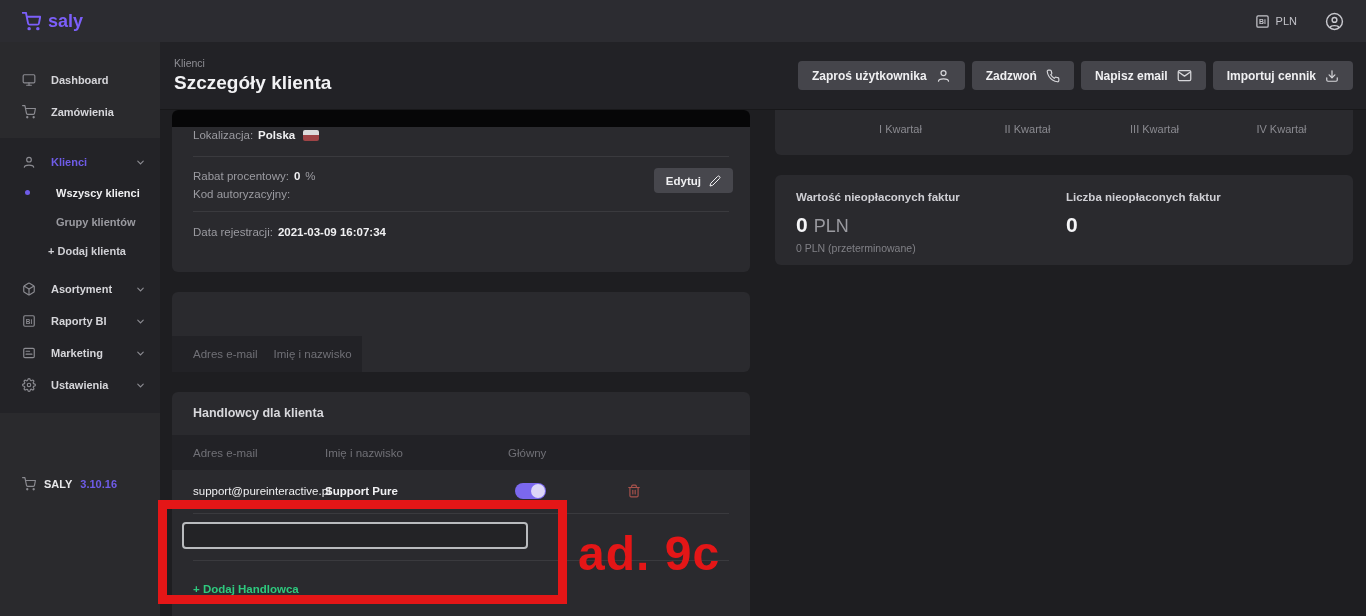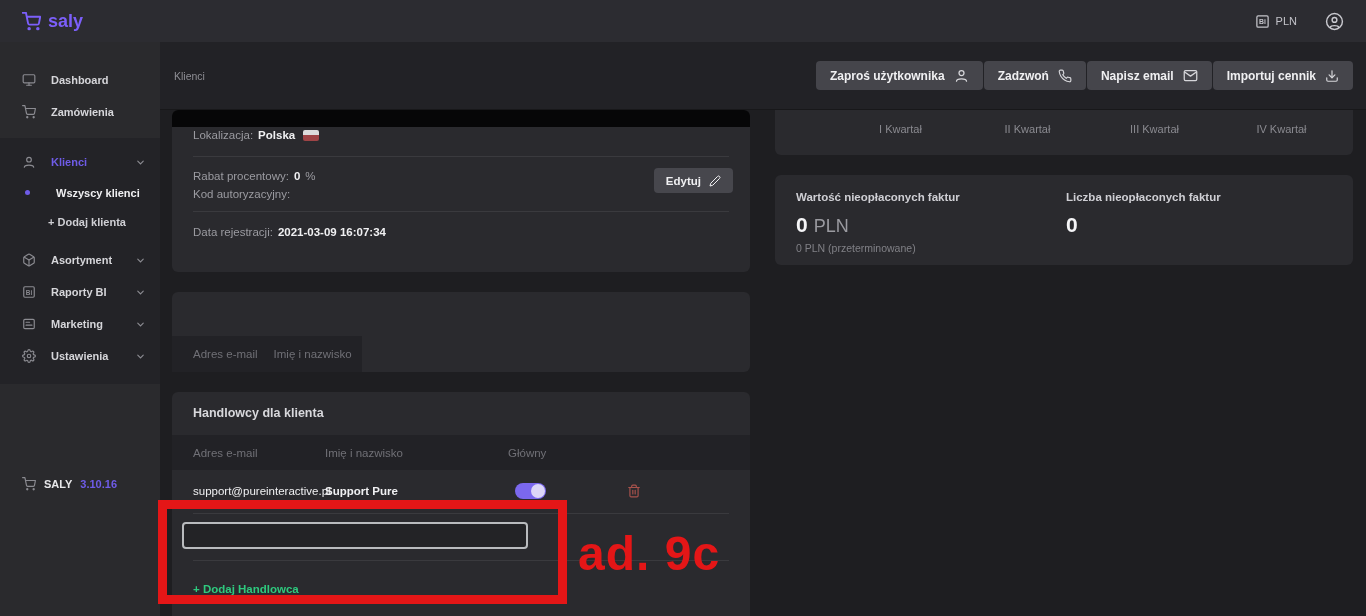--- a/index.html
+++ b/index.html
@@ -39,21 +39,21 @@
   .side-version .ver{color:#6f5ce8;}
 
   
   .main{position:absolute;left:160px;top:42px;width:1206px;height:574px;}
   .page-header{position:absolute;left:0;top:0;width:1206px;height:68px;background:#222226;
     border-bottom:1px solid #18181a;display:flex;align-items:center;justify-content:space-between;
     padding:0 13px 0 14px;z-index:6;}
   .ph-left{display:flex;flex-direction:column;gap:3px;}
   .breadcrumb{font-size:10.5px;color:#8e8e94;}
   .page-title{font-size:19px;font-weight:bold;color:#f2f2f4;}
-  .ph-actions{display:flex;gap:1px;}
+  .ph-actions{display:flex;gap:7px;}
   .hbtn{display:flex;align-items:center;gap:9px;background:#45454b;border:none;border-radius:4px;
     height:29px;padding:0 14px;color:#f0f0f2;font-size:12px;font-weight:bold;
     font-family:"Liberation Sans",sans-serif;cursor:pointer;}
   .hbtn .ic{color:#d6d6da;}
 
   .content{position:absolute;left:0;top:68px;width:1206px;height:506px;}
   .card{position:absolute;background:#2a2a2e;border-radius:6px;}
 
   
   .card-details{left:12px;top:0;width:578px;height:162px;}
@@ -199,20 +199,23 @@
       <span class="chev">
         <svg width="11" height="11" viewBox="0 0 24 24" fill="none" stroke="currentColor" stroke-width="2.5" stroke-linecap="round">
             <polyline points="6 9 12 15 18 9"></polyline>
           </svg>
       </span>
     </div>
     <div class="subitem current">
       <span class="dot"></span>
       <span>Wszyscy klienci</span>
     </div>
+    <div class="subitem">
+      <span>Grupy klientów</span>
+    </div>
     <div class="subitem add">
       <span>+ Dodaj klienta</span>
     </div>
 
     <div style="height:8px"></div>
     <div class="nav-item">
       <span class="ic">
         <svg width="14" height="14" viewBox="0 0 24 24" fill="none" stroke="currentColor" stroke-width="2" stroke-linejoin="round">
             <path d="M21 16V8a2 2 0 0 0-1-1.73l-7-4a2 2 0 0 0-2 0l-7 4A2 2 0 0 0 3 8v8a2 2 0 0 0 1 1.73l7 4a2 2 0 0 0 2 0l7-4A2 2 0 0 0 21 16z"></path>
             <polyline points="3.27 6.96 12 12.01 20.73 6.96"></polyline>
@@ -282,20 +285,21 @@
     <span class="app">SALY</span>
     <span class="ver">3.10.16</span>
   </div>
 </div>
 
 <div class="main">
 
   <div class="page-header">
     <div class="ph-left">
       <span class="breadcrumb">Klienci</span>
+      <span class="page-title">Szczegóły klienta</span>
     </div>
     <div class="ph-actions">
       <button class="hbtn">
         <span>Zaproś użytkownika</span>
         <span class="ic">
           <svg width="15" height="15" viewBox="0 0 24 24" fill="none" stroke="currentColor" stroke-width="2" stroke-linecap="round">
               <circle cx="12" cy="8" r="4"></circle>
               <path d="M4 21c0-5 16-5 16 0"></path>
             </svg>
         </span>

